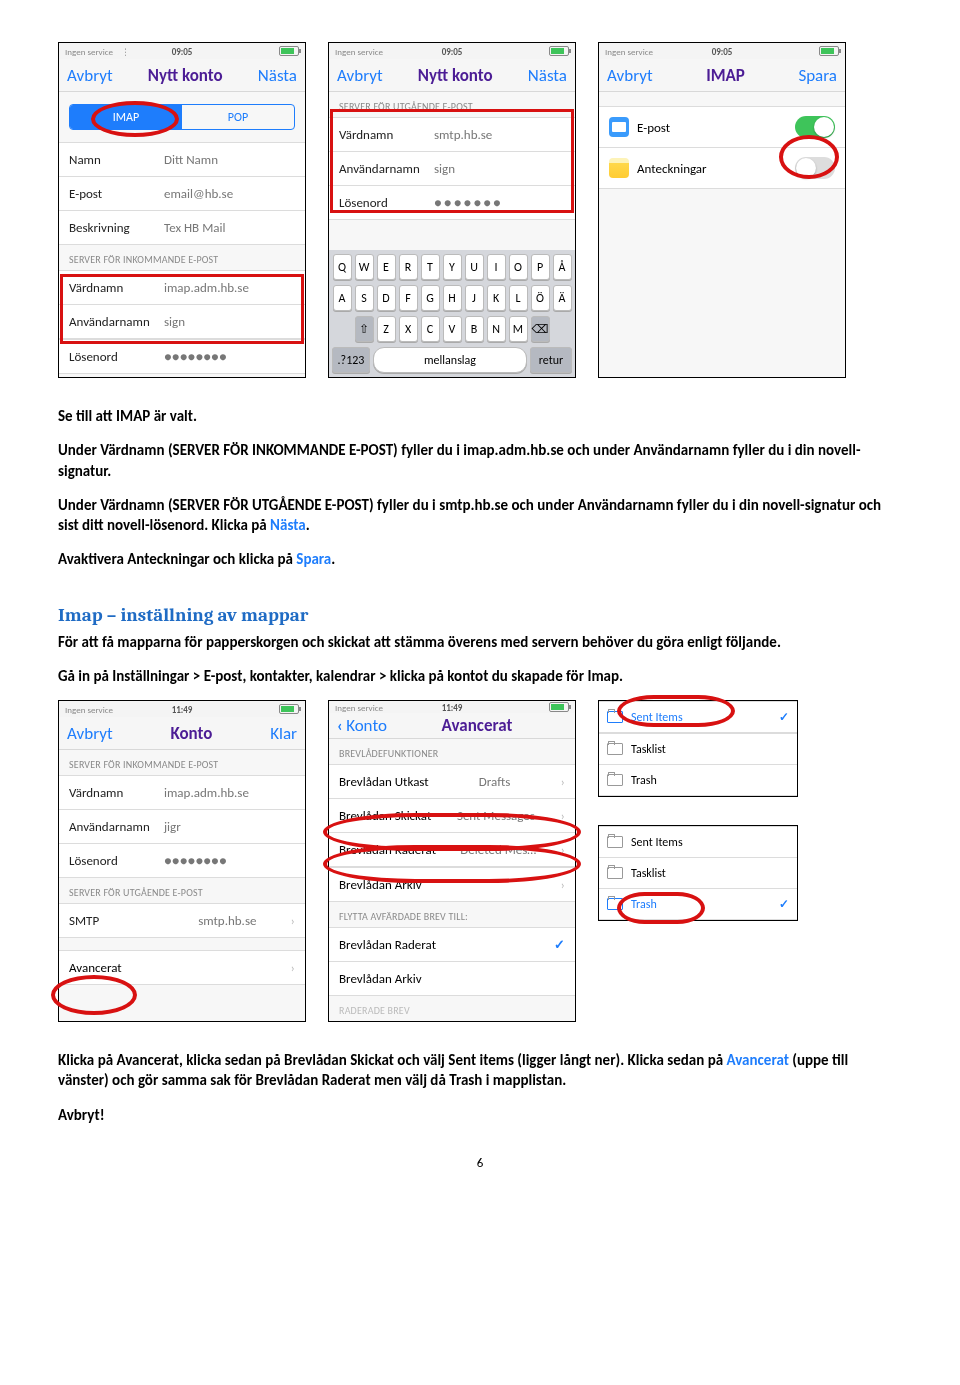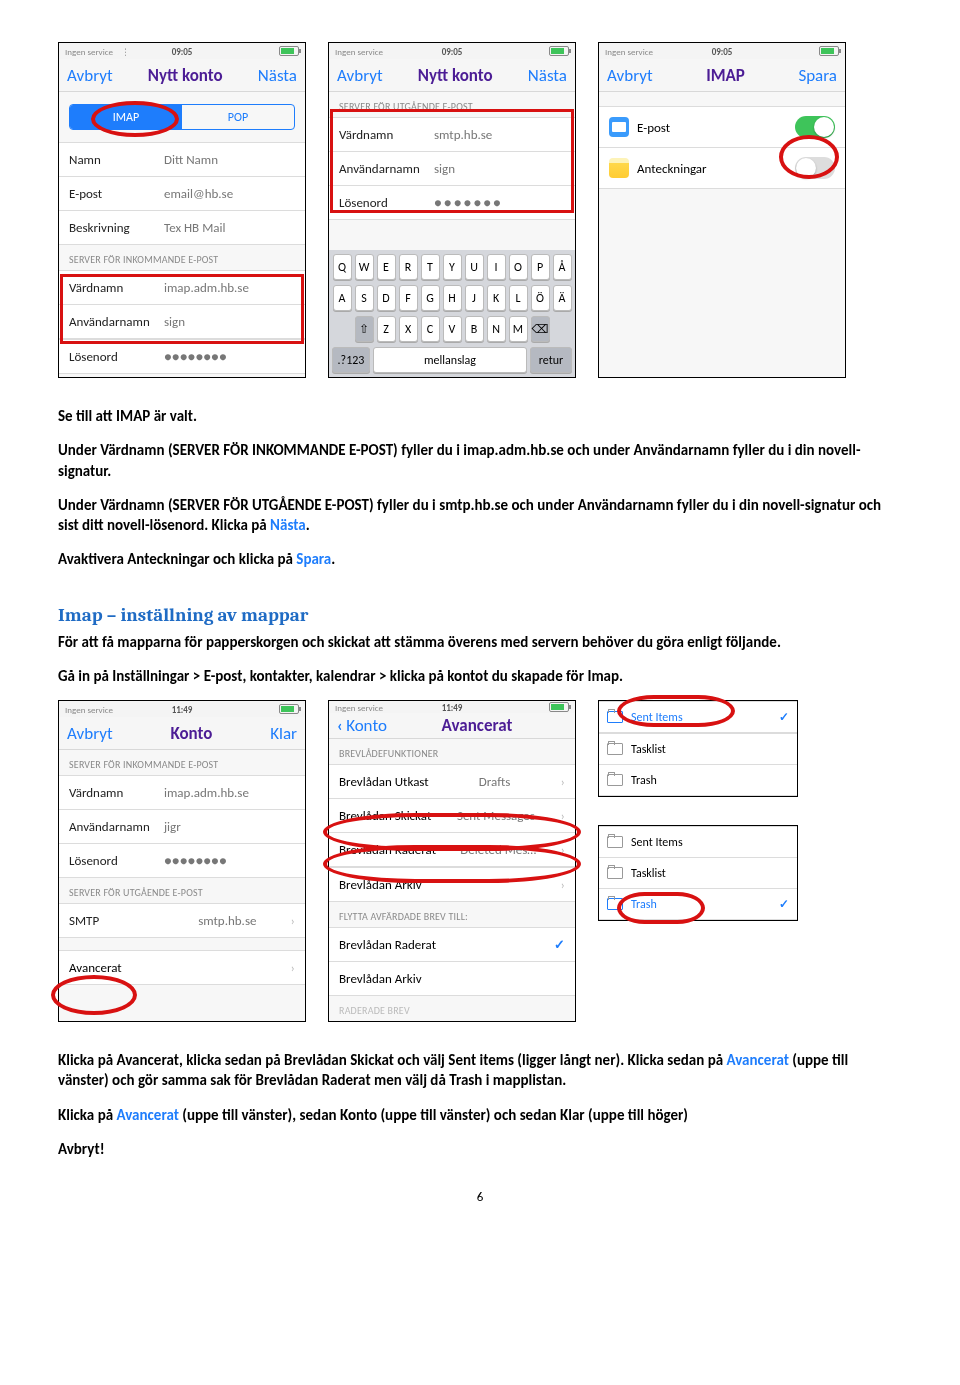--- a/index.html
+++ b/index.html
@@ -34,21 +34,21 @@
   .appicon { width:20px; height:20px; border-radius:4px; margin-right:8px; display:inline-block; }
   .appicon.mail { background:#3a9bfc; position:relative; }
   .appicon.mail::after { content:""; position:absolute; left:3px; right:3px; top:5px; bottom:5px; background:#fff; border-radius:1px; }
   .appicon.notes { background:linear-gradient(#ffd84a,#ffcc33); border-top:5px solid #fdf3b8; box-sizing:border-box; }
   .foldericon { width:14px; height:10px; border:1px solid #999; border-radius:1px; position:relative; margin-right:8px; }
   .foldericon::before { content:""; position:absolute; top:-3px; left:0; width:5px; height:3px; border:1px solid #999; border-bottom:none; border-radius:1px 1px 0 0; }
   .foldericon.blue { border-color:#1e7dfc; }
   .keyboard { background:#d5d7dc; flex:1; padding:4px 3px; display:flex; flex-direction:column; gap:5px; font-size:12px; }
   .krow { display:flex; gap:3px; justify-content:center; }
   .key { background:#fff; border:1px solid #bbb; border-radius:3px; min-width:17px; height:24px; display:flex; align-items:center; justify-content:center; box-shadow:0 1px 0 #aaa; }
-  .key.wide { flex:1; }
+  .key.wide { flex:1;border-radius:11px; }
   .key.dark { background:#b5b9c1; }
   .redcircle { position:absolute; border:4px solid #d81111; border-radius:50%; pointer-events:none; }
   .redbox { position:absolute; border:3px solid #d81111; pointer-events:none; }
   .para { font-size: 15px; line-height:1.35; margin: 0 0 14px 0; font-weight: bold; }
   .h2 { color:#1f6bc4; font-size:19px; font-weight:bold; margin: 34px 0 6px; font-family: Cambria, Georgia, serif; }
   .pagenum { text-align:center; font-size:13px; margin-top:30px; }
   .smallcol { width: 200px; display:flex; flex-direction:column; gap:28px; }
   .minibox { border:1px solid #000; background:#fff; }
   .minibox .cell { font-size:12px; padding:8px 8px; }
 </style>
@@ -361,19 +361,16 @@
           </div>
         <span class="redcircle" style="bottom:-4px; left:18px; width:80px; height:24px; border-radius:50%/80%;"></span>
       </div>
     </div>
 
   </div>
 
   <p class="para">
     <span>Klicka på </span><b>Avancerat</b><span>, klicka sedan på </span><b>Brevlådan Skickat</b><span> och välj </span><b>Sent items</b><span> (ligger långt ner). Klicka sedan på </span><span style="color:#1e7dfc">Avancerat</span><span> (uppe till vänster) och gör samma sak för </span><b>Brevlådan Raderat</b><span> men välj då </span><b>Trash</b><span> i mapplistan.</span>
   </p>
-  <p class="para">
-    <span>Klicka på </span><span style="color:#1e7dfc">Avancerat</span><span> (uppe till vänster), sedan </span><b>Konto</b><span> (uppe till vänster) och sedan </span><b>Klar</b><span> (uppe till höger)</span>
-  </p>
   <p class="para">Avbryt!</p>
 
   <div class="pagenum">6</div>
 </div>
 
 </body></html>

